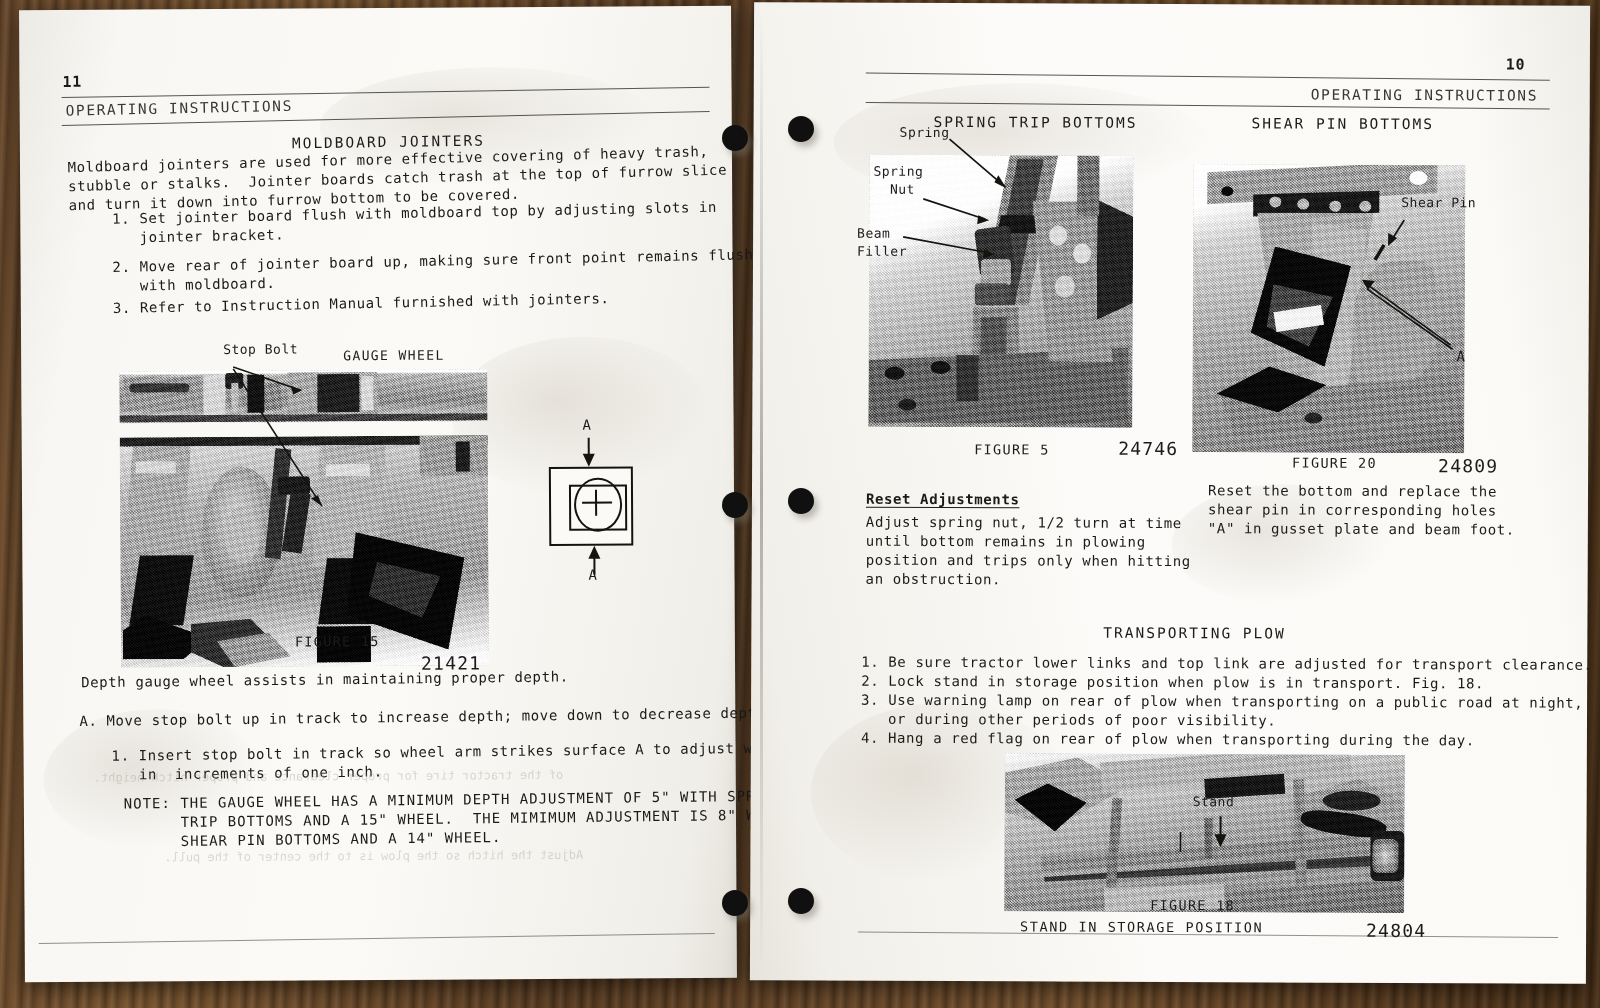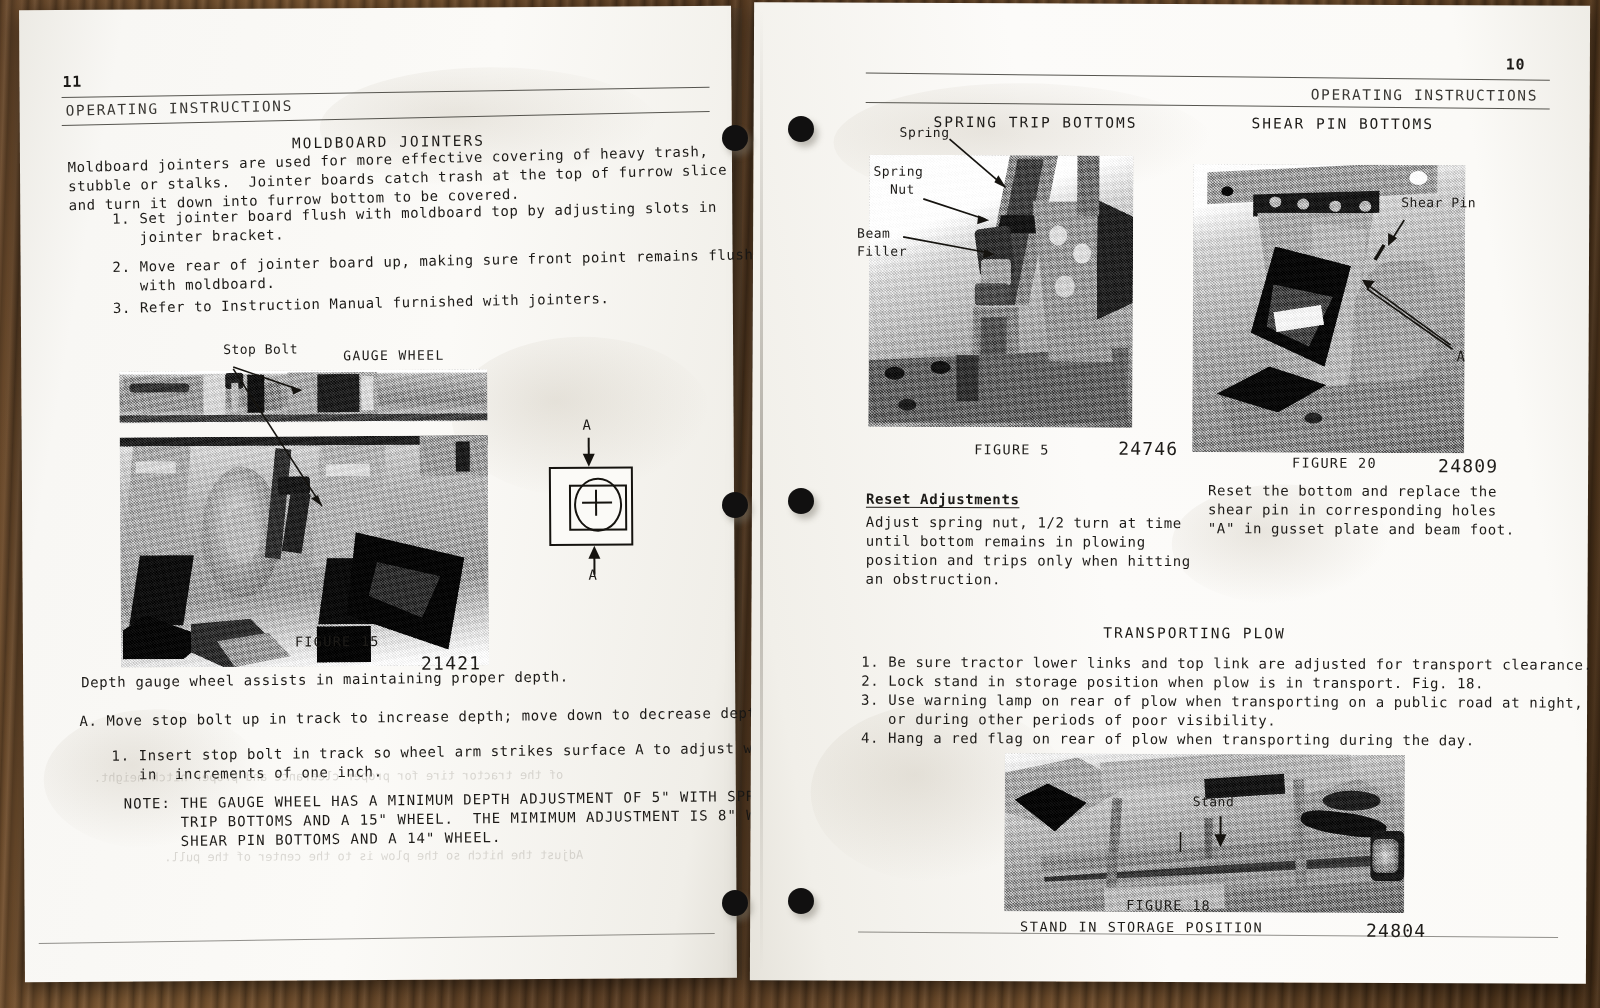--- a/index.html
+++ b/index.html
@@ -347,21 +347,21 @@
       <div class="grain"></div>
     </div>
 
     <svg class="ov" width="836" height="978">
       <line x1="470" y1="812" x2="470" y2="838" stroke="#15130f" stroke-width="2"></line>
       <polygon points="470,843 464,830 476,830" fill="#15130f"></polygon>
       <line x1="430" y1="828" x2="430" y2="848" stroke="#15130f" stroke-width="1.6"></line>
     </svg>
     <div class="tx lbl" style="left:442px;top:790px;">Stand</div>
 
-    <div class="tx figlbl" style="left:376px;top:893px;">FIGURE 18</div>
+    <div class="tx figlbl" style="left:400px;top:893px;">FIGURE 18</div>
     <div class="tx figlbl" style="left:270px;top:915px;letter-spacing:1.6px;">STAND IN STORAGE POSITION</div>
     <div class="tx num" style="left:616px;top:915px;">24804</div>
 
     <div class="rule" style="left:108px;top:930px;width:700px;transform:rotate(0.2deg);opacity:.55;"></div>
   </div>
 
   <div class="gutter"></div>
 
   <div class="hole" style="left:722px;top:125px;"></div>
   <div class="hole" style="left:722px;top:492px;"></div>

